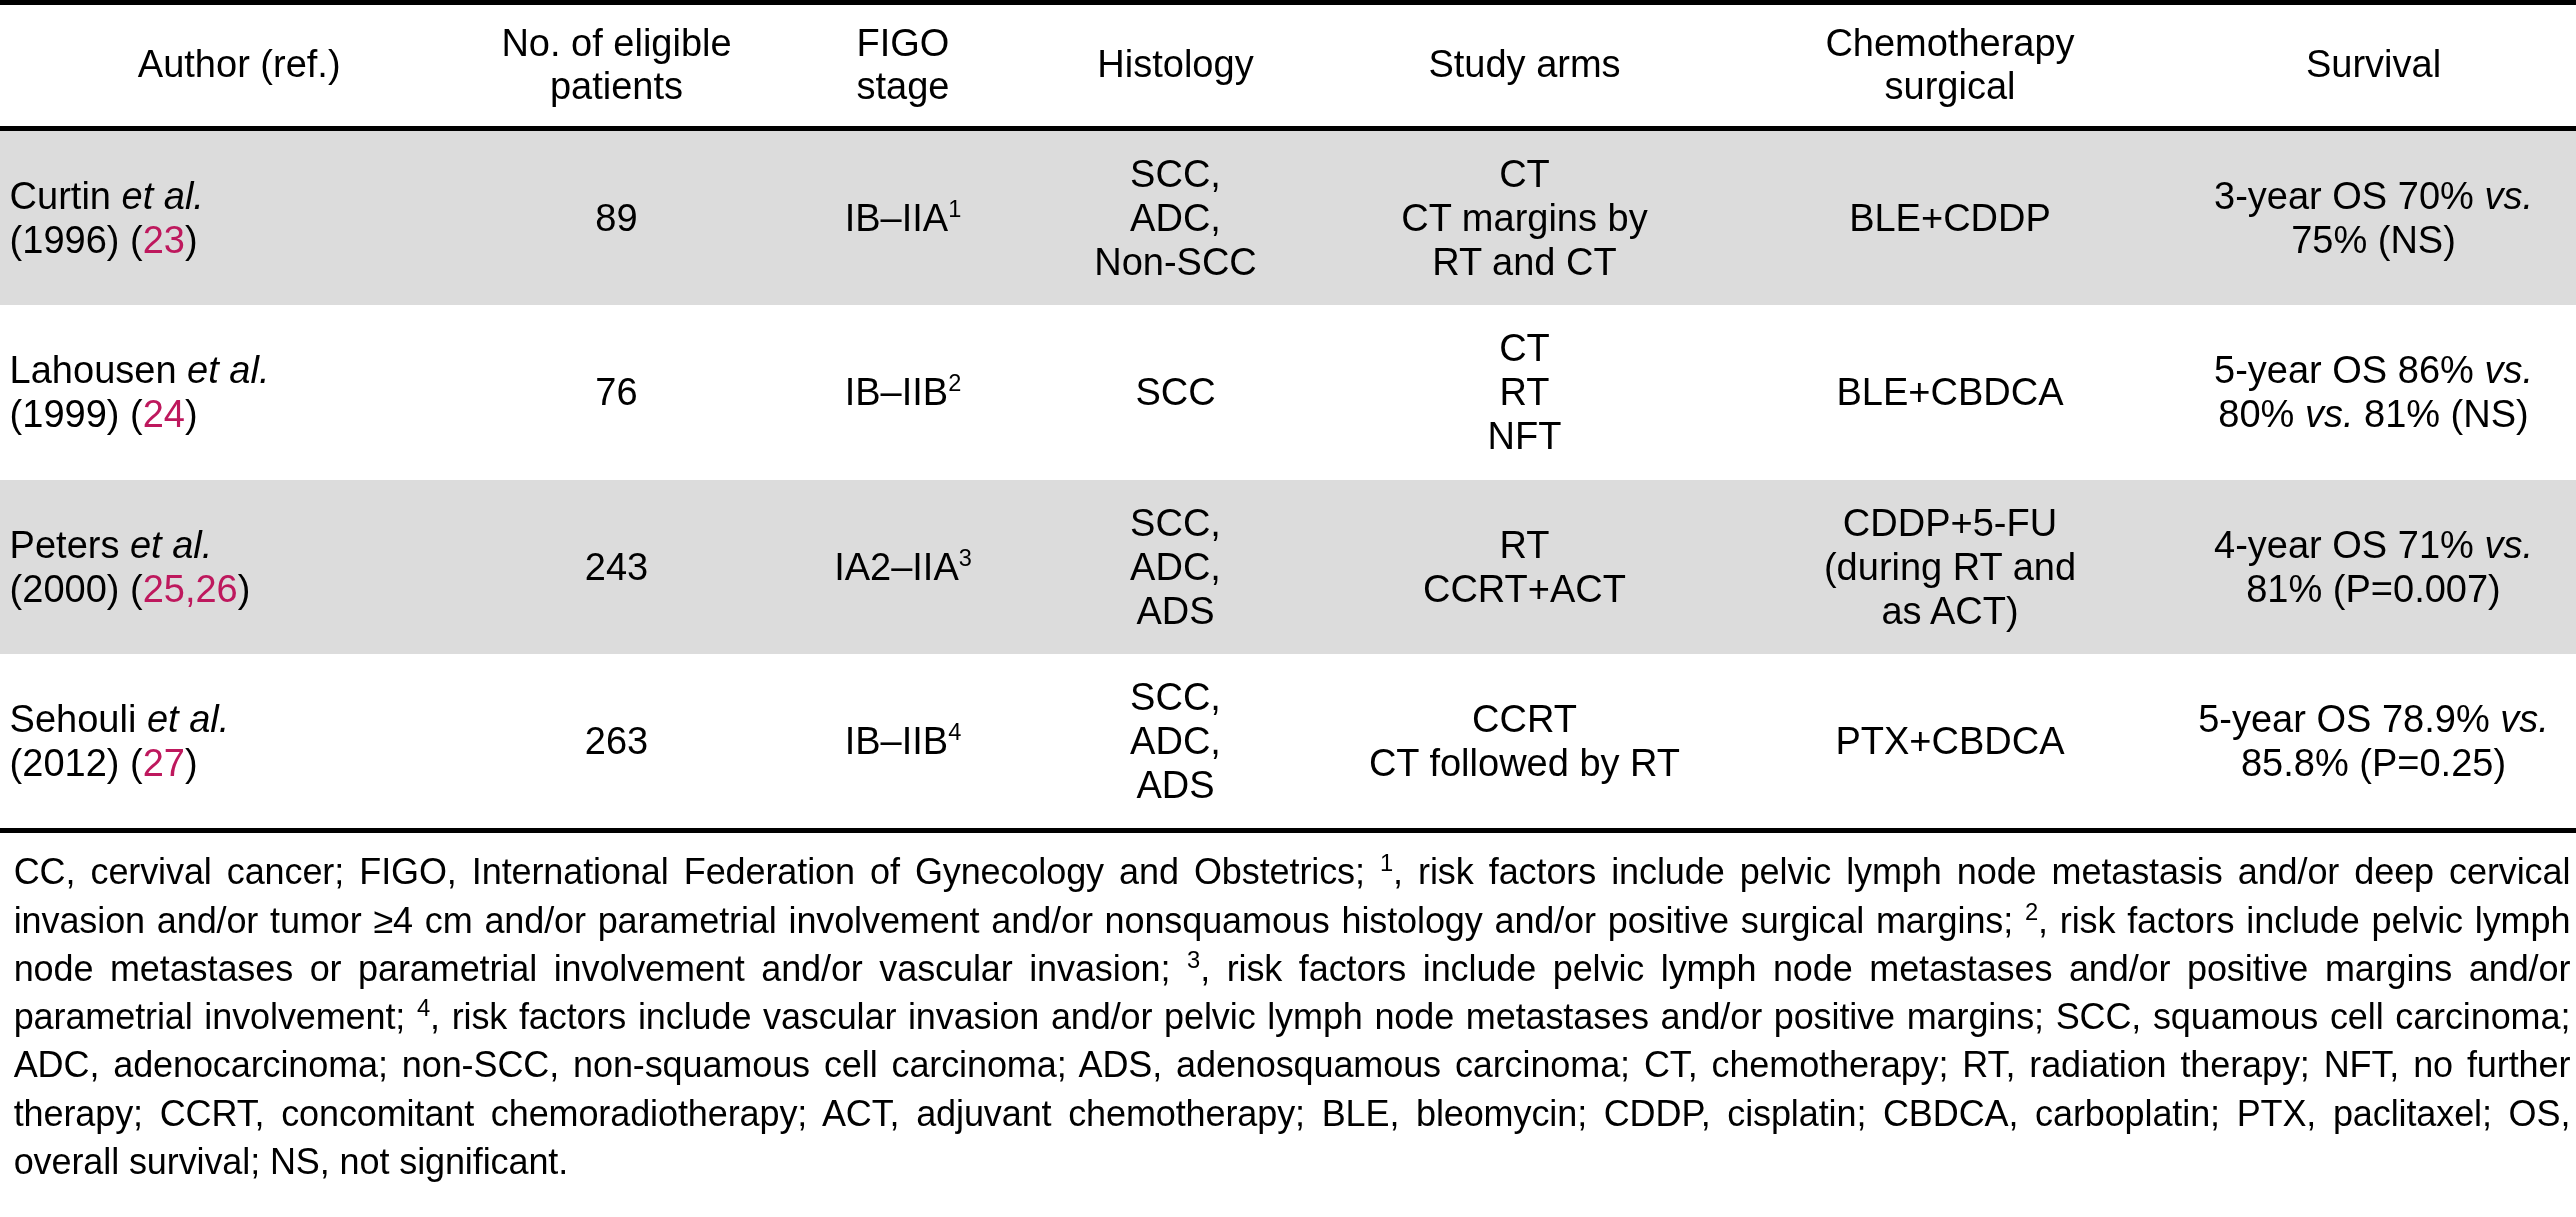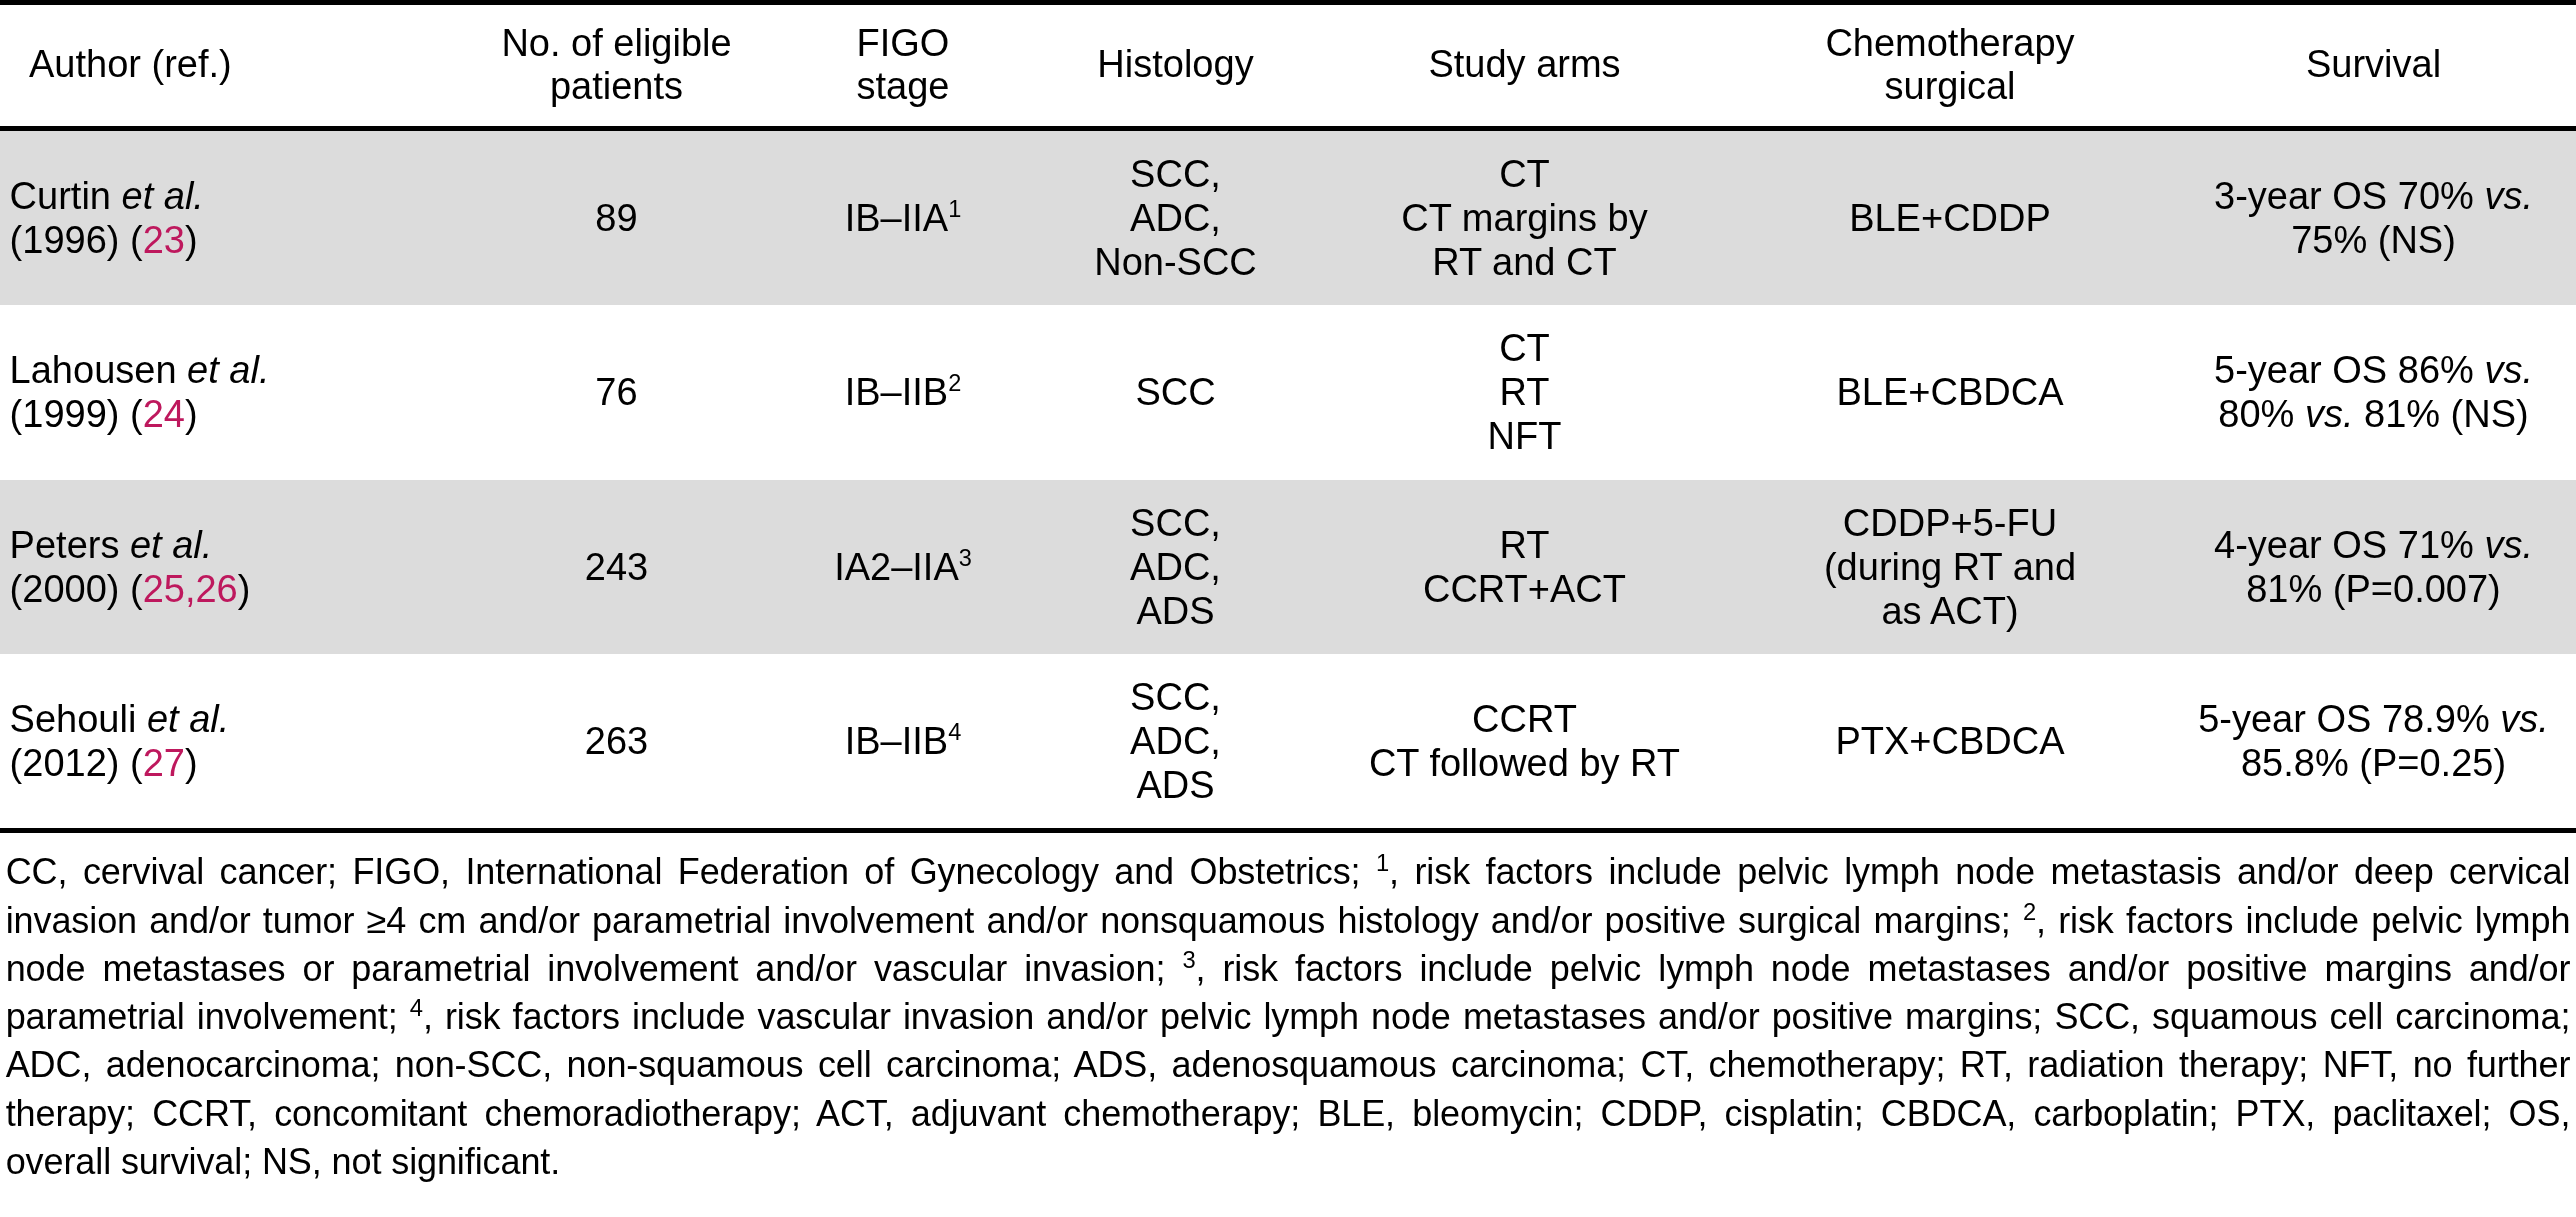--- a/index.html
+++ b/index.html
@@ -38,21 +38,21 @@
     border-bottom:5.7px solid #000;
     padding:17px 9.6px 19px 9.6px;
     font-weight:normal;
     text-align:center;
     vertical-align:middle;
     line-height:1.12;
     background:#ffffff;
     font-size:38px;
   }
   thead tr.hrow th.first{
-    text-align:left;
+    text-align:center;
     padding-left:29px;
   }
   tbody td{
     padding:21px 9.6px 21px 9.6px;
     text-align:center;
     vertical-align:middle;
     line-height:1.16;
     font-size:38px;
     border:0;
   }
@@ -67,20 +67,21 @@
   .ref{color:#be185d;}
   sup{font-size:0.62em;vertical-align:super;line-height:0;}
 
   .footnote{
     padding:15.3px 5.7px 0 5.7px;
     font-size:36px;
     line-height:1.34;
     text-align:justify;
     text-justify:inter-word;
     letter-spacing:-0.1px;
+    margin-left:8px;
   }
   .footnote sup{font-size:0.66em;}
   .nowrapcell{white-space:nowrap;}
 </style>
 </head>
 <body>
 
 <div class="sheet">
 
   <table class="tbl">

